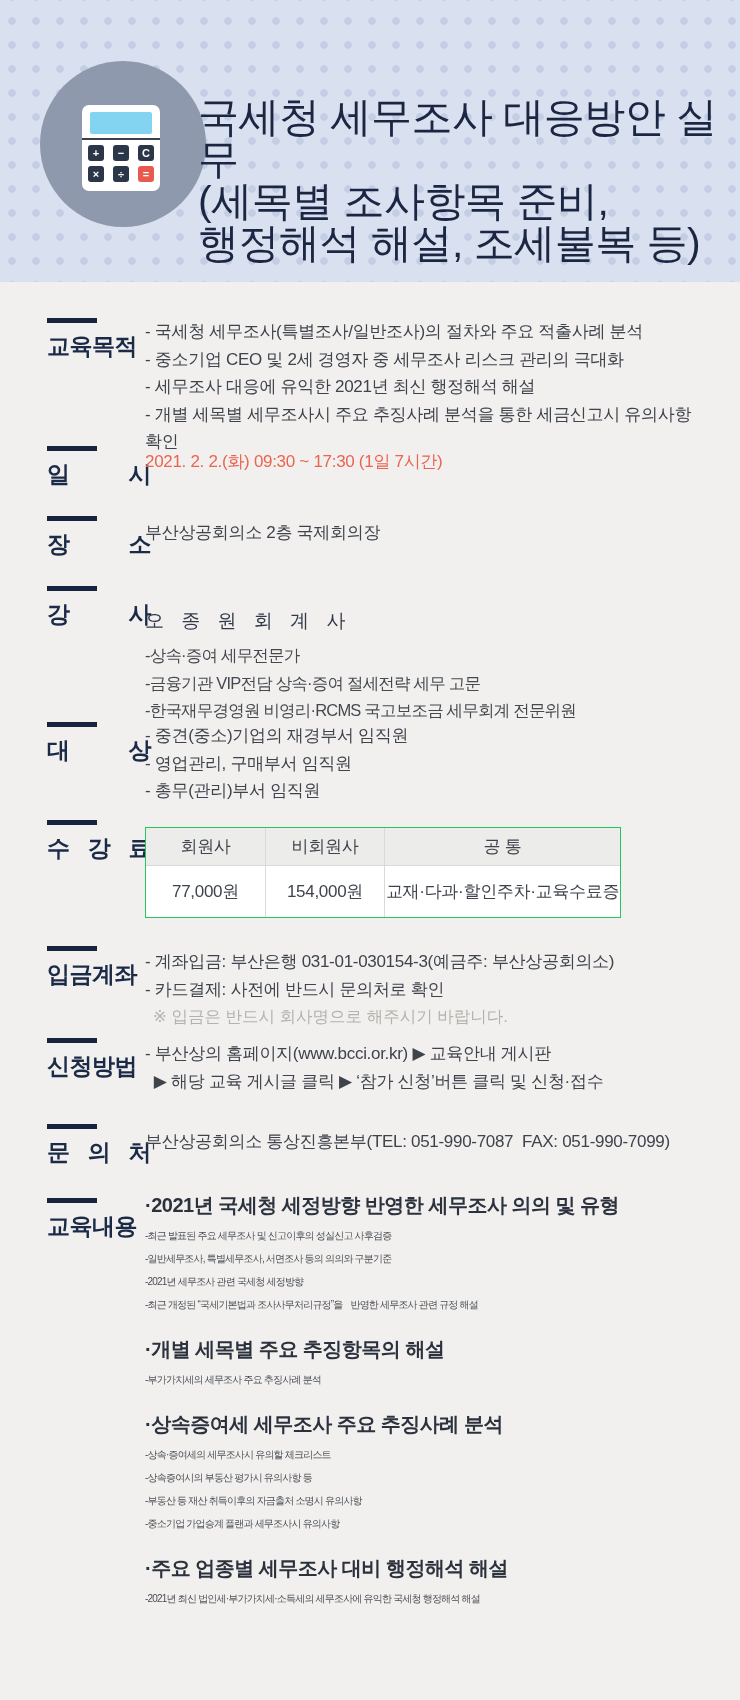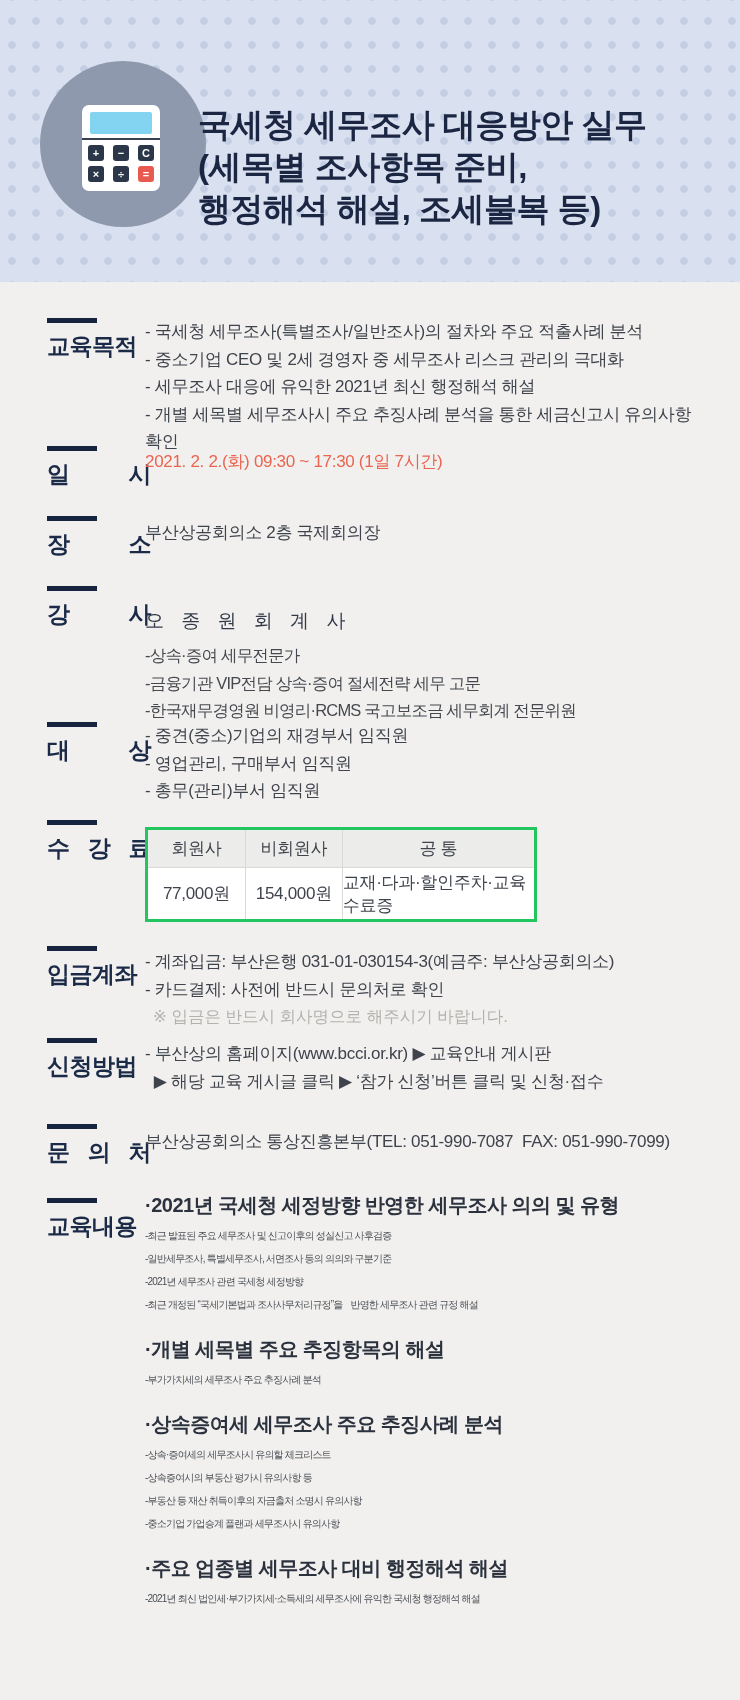--- a/index.html
+++ b/index.html
@@ -40,22 +40,22 @@
     background:#2b3649; border-radius:3px; color:#ffffff;
     font-size:11px; font-weight:bold; line-height:16px; text-align:center;
   }
   .calc-key.red { background:#e85a4f; }
 
   .eyebrow {
     position:absolute; left:200px; top:60px;
     font-size:19px; font-weight:bold; letter-spacing:4px; color:#2a3450;
   }
   .title {
-    position:absolute; left:198px; top:104px; width:520px;
-    font-size:33px; font-weight:700; color:#1b2643; line-height:42px;
+    position:absolute; left:198px; top:96px; width:520px;
+    font-size:41px; font-weight:400; color:#1b2643; line-height:42px;
     letter-spacing:-0.5px;
   }
 
   
   .section { position:absolute; left:0; width:740px; }
   .sec-label { position:absolute; left:47px; top:0; width:108px; }
   .sec-bar { width:50px; height:5px; background:#16243f; margin-bottom:8px; }
   .sec-title {
     display:block; width:104px; font-size:23px; font-weight:800; color:#1b2a47;
     text-align:justify; text-align-last:justify; letter-spacing:-0.5px;
@@ -67,21 +67,21 @@
   }
   .red .line { color:#eb6450; }
   .note { font-size:16.5px; line-height:26px; color:#b2b2af; padding-left:8px; white-space:pre-wrap; }
 
   
   .lect-name { font-size:19px; color:#323949; letter-spacing:6px; line-height:26px; }
   .lect-creds { margin-top:8px; }
   .lect-creds .line { font-size:16.5px; line-height:27.5px; color:#45494f; letter-spacing:-0.8px; }
 
   
-  .price-table { width:392px; border:3px solid #22c55e; background:#ffffff; border-collapse:collapse; }
+  .price-table { width:476px; border:1px solid #22c55e; background:#ffffff; border-collapse:collapse; }
   .price-table .hrow { display:flex; background:#ececea; border-bottom:1px solid #d9d9d7; }
   .price-table .brow { display:flex;justify-content:flex-end; }
   .pcell {
     display:flex; align-items:center; justify-content:center;
     font-size:17px; color:#3f434c; white-space:pre-wrap; letter-spacing:-0.3px;
   }
   .hrow .pcell { height:37px; }
   .brow .pcell { height:51px; }
   .pcell + .pcell { border-left:1px solid #d9d9d7; }
   .c1 { width:119px; } .c2 { width:119px; } .c3 { width:236px; }

